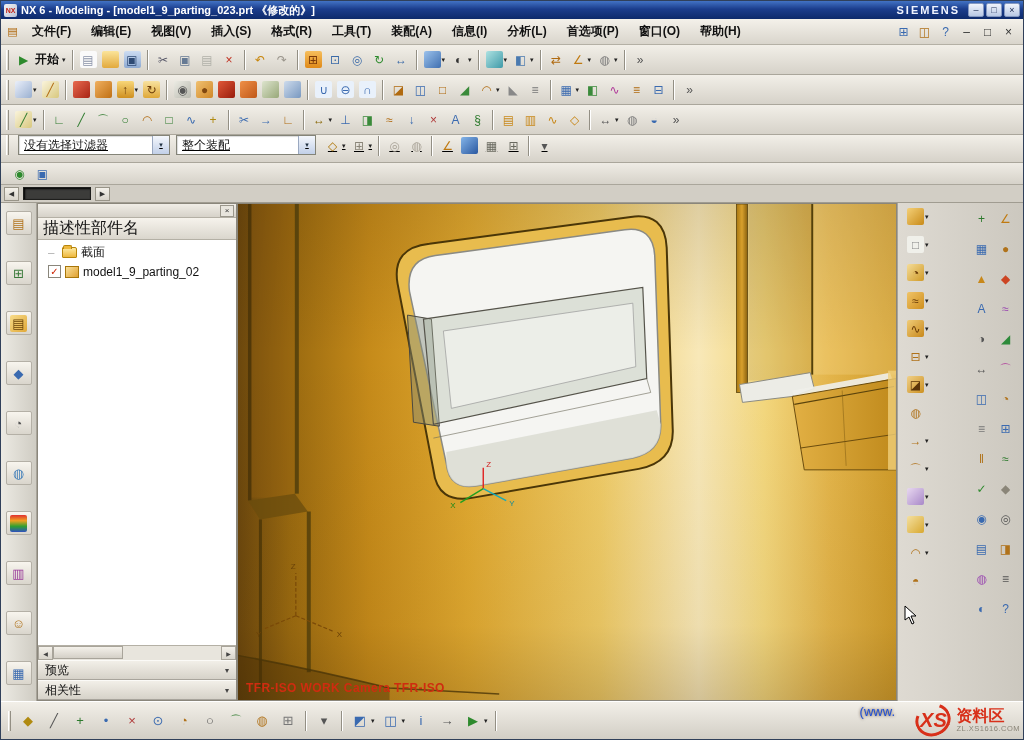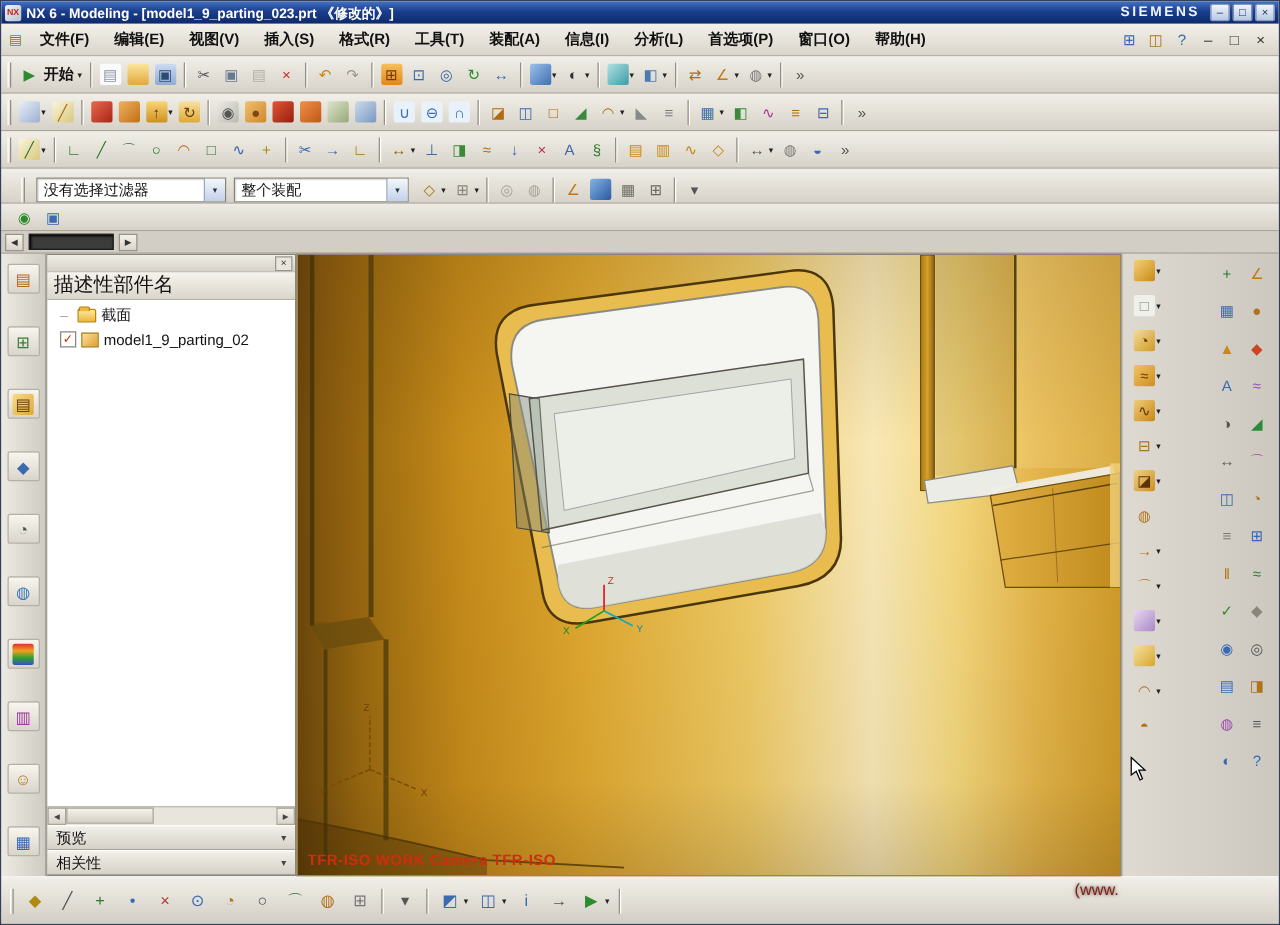--- a/index.html
+++ b/index.html
@@ -26,21 +26,21 @@
 
 .tbar{flex:0 0 30px;background:linear-gradient(180deg,#f2efe8,#d6d2c9);border-bottom:1px solid #aaa69b;display:flex;align-items:center;padding:0 2px;gap:1px;overflow:hidden;}
 .handle{width:3px;height:20px;margin:0 3px;border-left:1px solid #fff;border-right:1px solid #938f84;}
 .tbi{display:inline-flex;align-items:center;gap:1px;padding:2px;border-radius:2px;flex:0 0 auto;}
 .glyph{width:17px;height:17px;border-radius:2px;display:flex;align-items:center;justify-content:center;font-size:12px;line-height:1;color:#333;}
 .tlabel{font-size:12px;padding:0 2px;color:#111;font-weight:bold;}
 .tarr{font-size:7px;color:#222;}
 .tsep{width:2px;height:20px;margin:0 3px;border-left:1px solid #938f84;border-right:1px solid #fff;flex:0 0 auto;}
 
 
-.filterbar{flex:0 0 28px;background:linear-gradient(180deg,#f2efe8,#d6d2c9);border-bottom:1px solid #aaa69b;display:flex;align-items:flex-end;gap:6px;padding:0 13px;}
+.filterbar{flex:0 0 28px;background:linear-gradient(180deg,#f2efe8,#d6d2c9);border-bottom:1px solid #aaa69b;display:flex;align-items:flex-start;gap:6px;padding:0 2px;text-decoration:underline;}
 .dropdown{height:20px;background:#fff;border:1px solid #848478;box-shadow:inset 1px 1px 1px rgba(0,0,0,.15);display:flex;align-items:center;font-size:12px;}
 .dd-text{flex:1;padding:0 5px;white-space:nowrap;overflow:hidden;color:#111;}
 .dd-btn{width:17px;height:18px;border-left:1px solid #9aa8c0;background:linear-gradient(180deg,#f4f7fc,#c2d0e8);display:flex;align-items:center;justify-content:center;font-size:7px;color:#234;}
 .fb-icons{display:flex;align-items:center;gap:1px;}
 
 
 .promptbar{flex:0 0 22px;background:linear-gradient(180deg,#efece5,#d6d2c9);border-bottom:1px solid #aaa69b;display:flex;align-items:center;justify-content:space-between;padding:0 6px 0 8px;font-size:12px;color:#111;}
 .prompt-icons{display:flex;gap:2px;}
 
 
@@ -80,21 +80,21 @@
 .rt-col{display:flex;flex-direction:column;gap:9px;align-items:flex-start;padding-top:2px;}
 .rt-col .tbi,.rt-grid .tbi{padding:1px;}
 .rt-grid{display:grid;grid-template-columns:21px 21px;gap:11px 3px;align-content:start;padding-top:4px;}
 
 
 .bbar{flex:0 0 38px;background:linear-gradient(180deg,#f2efe8,#d2cec5);border-top:1px solid #fff;display:flex;align-items:center;padding:0 4px;gap:2px;overflow:hidden;}
 .bbar .glyph{width:20px;height:20px;font-size:13px;}
 
 
 .wm-brand{position:absolute;right:34px;bottom:40px;font-size:27px;font-weight:bold;color:#edc05a;letter-spacing:2px;text-shadow:1px 1px 0 #7a4c08,-1px -1px 0 #fff8e0,0 0 6px rgba(120,70,0,.6);z-index:60;}
-.wm-www{position:absolute;right:128px;bottom:20px;font-size:13px;color:#7f1d1d;z-index:60;text-shadow:0 0 3px rgba(60,30,0,.8);}
+.wm-www{position:absolute;right:128px;bottom:20px;font-size:13px;color:#1d4ed8;z-index:60;text-shadow:0 0 3px rgba(60,30,0,.8);}
 .wm-logo{position:absolute;right:3px;bottom:1px;display:flex;align-items:center;gap:3px;z-index:60;}
 .wm-xs{position:relative;width:40px;height:36px;display:flex;align-items:center;justify-content:center;font-style:italic;font-weight:bold;font-size:20px;color:#d8301a;}
 .wm-xs::before{content:"";position:absolute;inset:2px;border:3px solid #d8301a;border-top-color:transparent;border-radius:50%;transform:rotate(-25deg);}
 .wm-col{display:flex;flex-direction:column;line-height:1.1;}
 .wm-site{font-size:16px;font-weight:bold;color:#d8301a;}
 .wm-url{font-size:7.5px;color:#8a8578;letter-spacing:.5px;}
 .cursor{position:absolute;left:903px;top:604px;z-index:70;}
 </style>
 </head>
 <body>
@@ -877,18 +877,25 @@
         <span class="glyph" style="color: rgb(85, 85, 85);">→</span>
       </span>
       <span class="tbi">
         <span class="glyph" style="color: rgb(45, 138, 45);">▶</span>
         <span class="tarr">▾</span>
       </span>
       <span class="tsep"></span>
     </div>
 
   <div class="wm-www">(www.</div>
+  <div class="wm-logo">
+    <span class="wm-xs">XS</span>
+    <span class="wm-col">
+      <span class="wm-site">资料区</span>
+      <span class="wm-url">ZL.XS1616.COM</span>
+    </span>
+  </div>
 
   <svg class="cursor" width="16" height="20">
     <polygon points="1,1 1,15 5,12 8,19 10,18 7,11 12,11" fill="#ffffff" stroke="#000000" stroke-width="1"></polygon>
   </svg>
 
 </div>
 
 </body></html>

